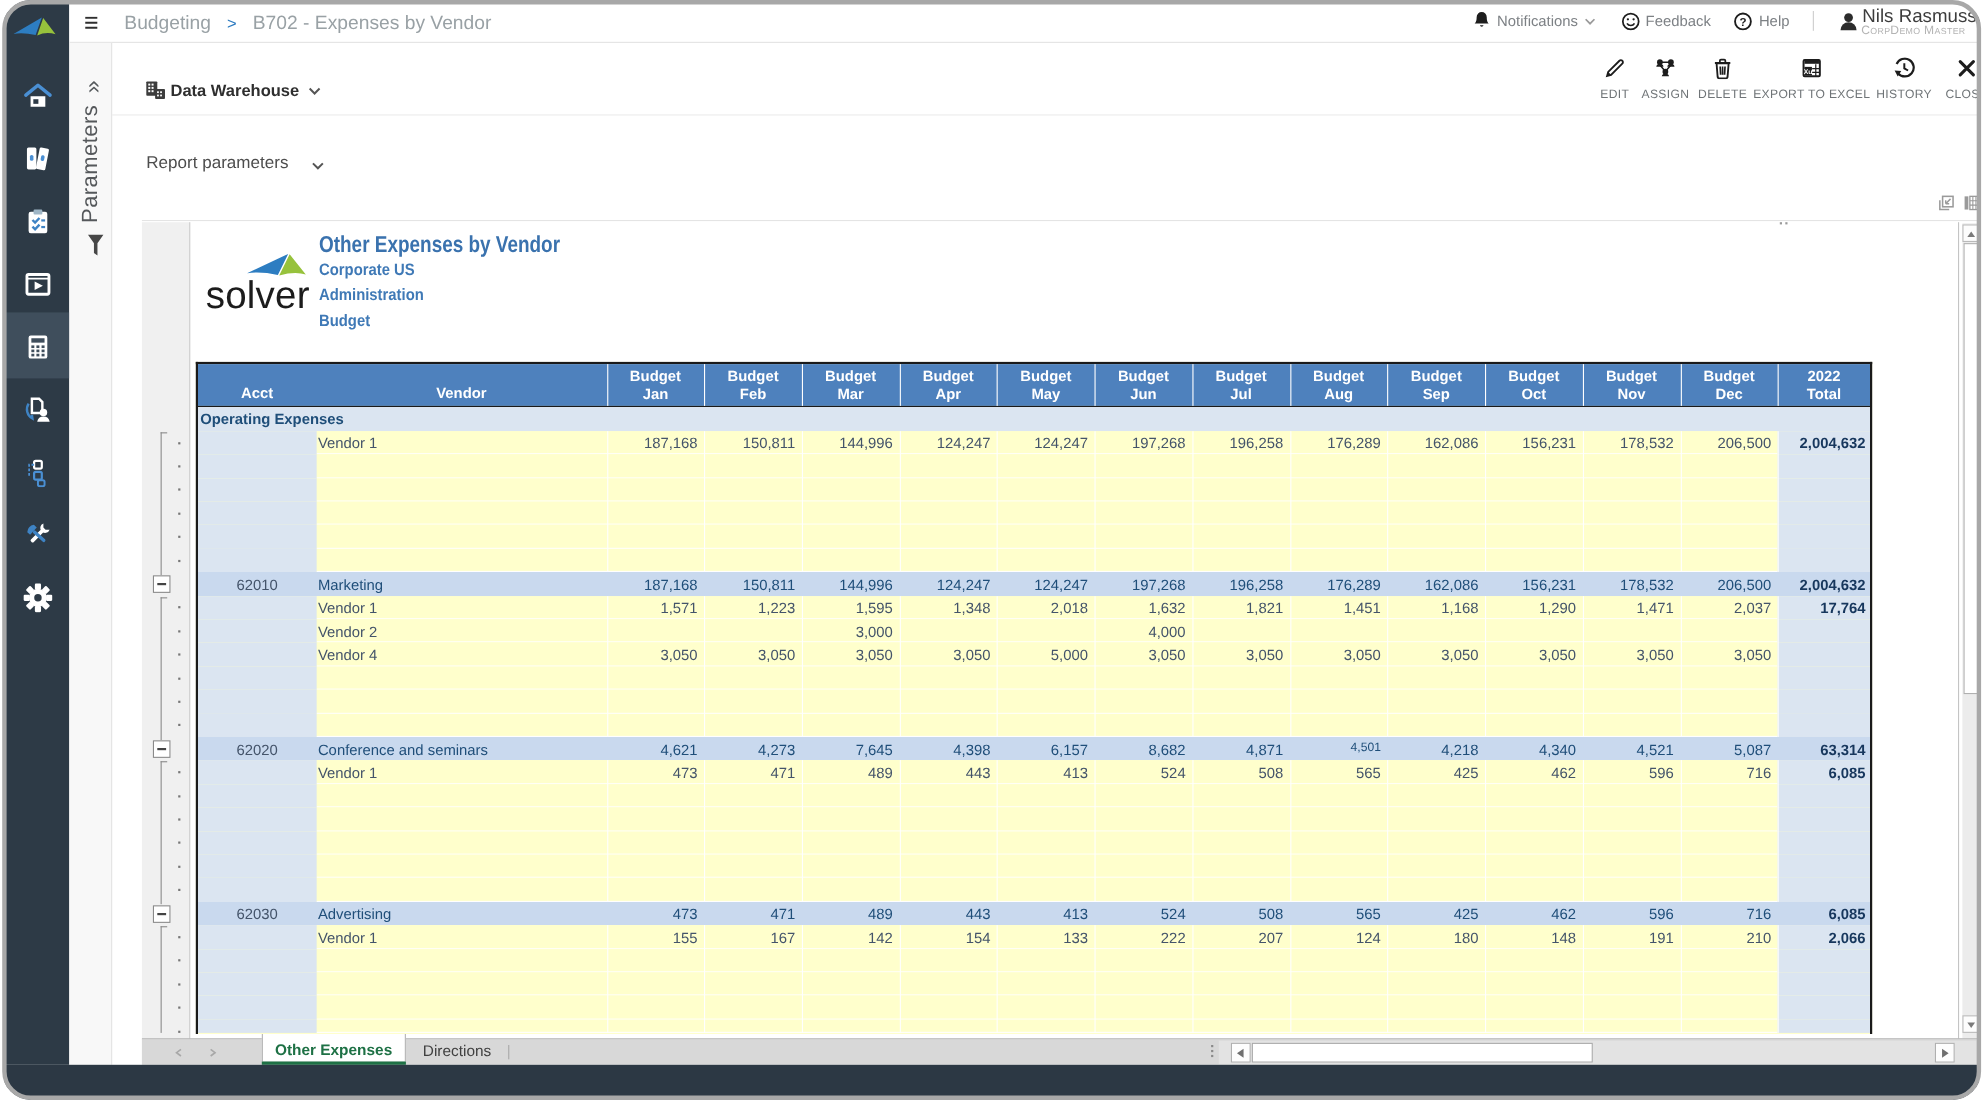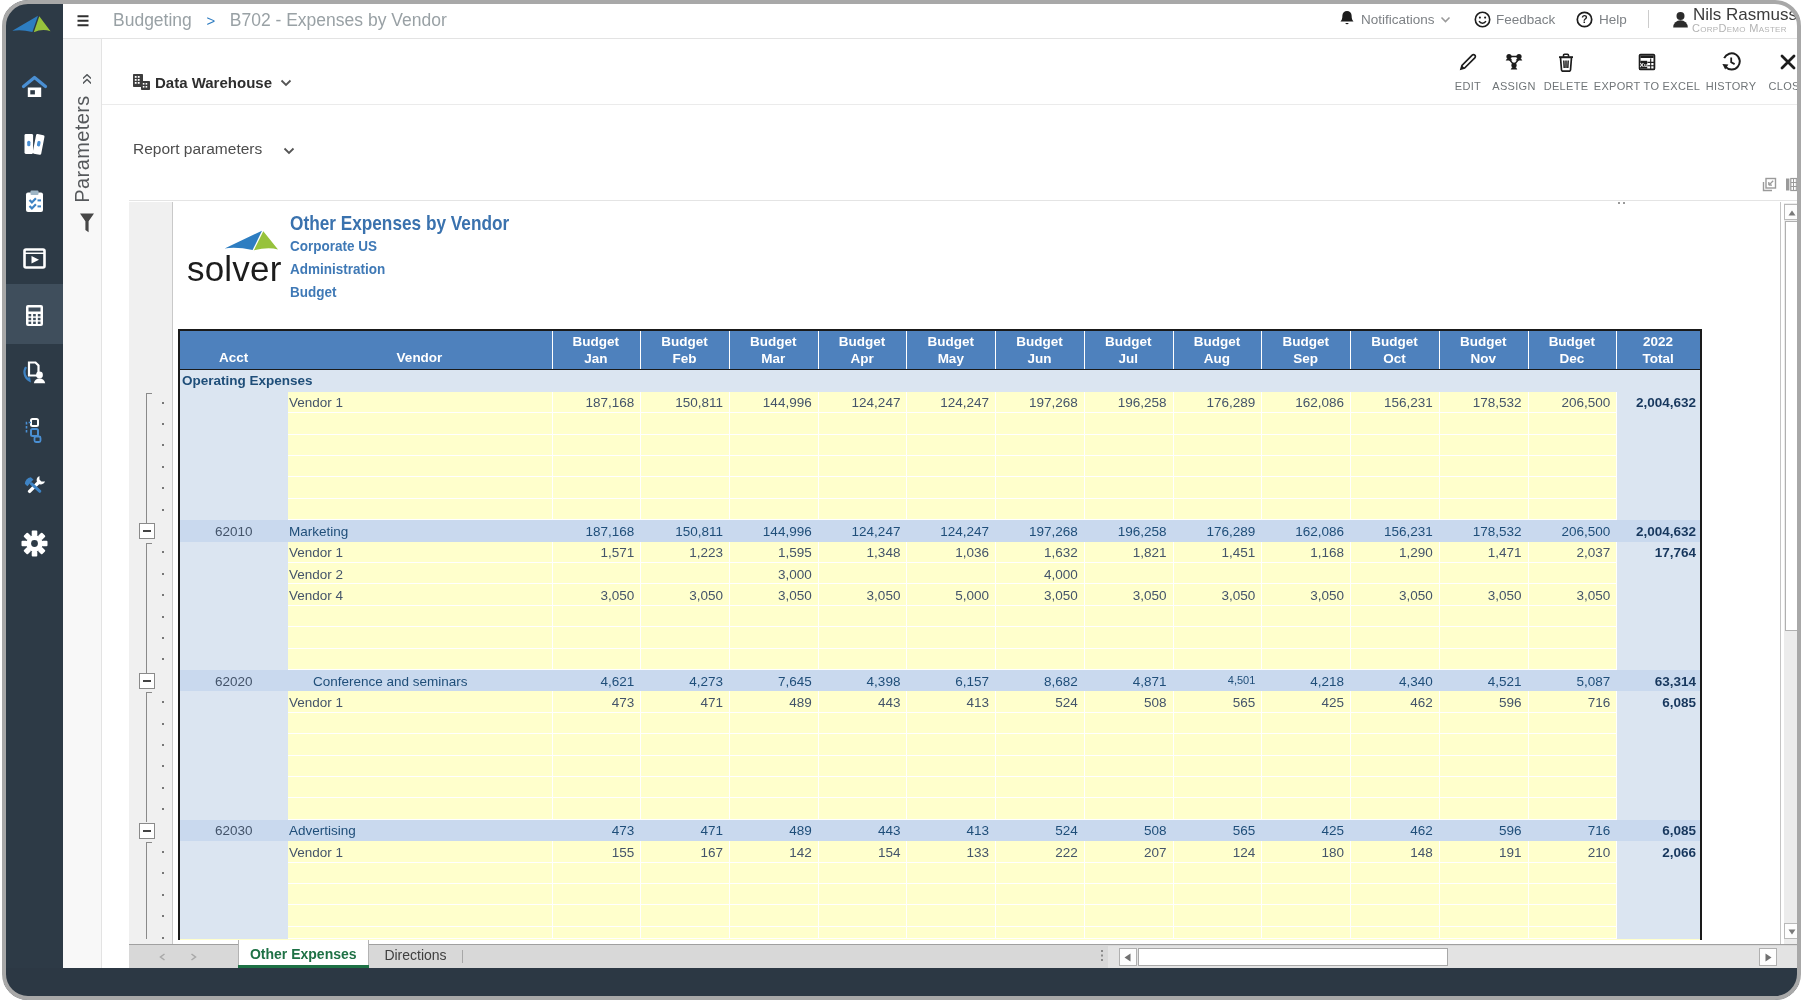--- a/index.html
+++ b/index.html
@@ -307,21 +307,21 @@
     <div class="abs" style="left:1525.53px;top:523.6999999999999px;width:82.73px;text-align:right;font-size:13.5px;color:#1f4e79;">206,500</div>
     <div class="abs" style="left:1614.26px;top:523.6999999999999px;width:79.74px;text-align:right;font-size:13.5px;font-weight:bold;color:#17375d;">2,004,632</div>
     <div class="abs" style="left:178.0px;top:541.5999999999999px;width:107.5px;height:21.4px;background:#dbe5f1;"></div>
     <div class="abs" style="left:285.5px;top:541.5999999999999px;width:1328.76px;height:21.4px;background:#ffffcc;border-bottom:1px solid #fff;"></div>
     <div class="abs" style="left:1614.26px;top:541.5999999999999px;width:83.74px;height:21.4px;background:#dbe5f1;"></div>
     <div class="abs" style="left:287.0px;top:545.0999999999999px;font-size:13.5px;color:#44546a;">Vendor 1</div>
     <div class="abs" style="left:549.5px;top:545.0999999999999px;width:82.73px;text-align:right;font-size:13.5px;color:#44546a;">1,571</div>
     <div class="abs" style="left:638.23px;top:545.0999999999999px;width:82.73px;text-align:right;font-size:13.5px;color:#44546a;">1,223</div>
     <div class="abs" style="left:726.96px;top:545.0999999999999px;width:82.73px;text-align:right;font-size:13.5px;color:#44546a;">1,595</div>
     <div class="abs" style="left:815.69px;top:545.0999999999999px;width:82.73px;text-align:right;font-size:13.5px;color:#44546a;">1,348</div>
-    <div class="abs" style="left:904.42px;top:545.0999999999999px;width:82.73px;text-align:right;font-size:13.5px;color:#44546a;">1,036</div>
+    <div class="abs" style="left:904.42px;top:545.0999999999999px;width:82.73px;text-align:right;font-size:13.5px;color:#44546a;">2,018</div>
     <div class="abs" style="left:993.15px;top:545.0999999999999px;width:82.73px;text-align:right;font-size:13.5px;color:#44546a;">1,632</div>
     <div class="abs" style="left:1081.88px;top:545.0999999999999px;width:82.73px;text-align:right;font-size:13.5px;color:#44546a;">1,821</div>
     <div class="abs" style="left:1170.61px;top:545.0999999999999px;width:82.73px;text-align:right;font-size:13.5px;color:#44546a;padding-left:34px;">1,451</div>
     <div class="abs" style="left:1259.34px;top:545.0999999999999px;width:82.73px;text-align:right;font-size:13.5px;color:#44546a;">1,168</div>
     <div class="abs" style="left:1348.07px;top:545.0999999999999px;width:82.73px;text-align:right;font-size:13.5px;color:#44546a;">1,290</div>
     <div class="abs" style="left:1436.8px;top:545.0999999999999px;width:82.73px;text-align:right;font-size:13.5px;color:#44546a;padding-left:24px;">1,471</div>
     <div class="abs" style="left:1525.53px;top:545.0999999999999px;width:82.73px;text-align:right;font-size:13.5px;color:#44546a;">2,037</div>
     <div class="abs" style="left:1614.26px;top:545.0999999999999px;width:79.74px;text-align:right;font-size:13.5px;font-weight:bold;color:#17375d;">17,764</div>
     <div class="abs" style="left:178.0px;top:563.0px;width:107.5px;height:21.4px;background:#dbe5f1;"></div>
     <div class="abs" style="left:285.5px;top:563.0px;width:1328.76px;height:21.4px;background:#ffffcc;border-bottom:1px solid #fff;"></div>
@@ -349,21 +349,21 @@
     <div class="abs" style="left:285.5px;top:605.8px;width:1328.76px;height:21.4px;background:#ffffcc;border-bottom:1px solid #fff;"></div>
     <div class="abs" style="left:1614.26px;top:605.8px;width:83.74px;height:21.4px;background:#dbe5f1;"></div>
     <div class="abs" style="left:178.0px;top:627.1999999999999px;width:107.5px;height:21.4px;background:#dbe5f1;"></div>
     <div class="abs" style="left:285.5px;top:627.1999999999999px;width:1328.76px;height:21.4px;background:#ffffcc;border-bottom:1px solid #fff;"></div>
     <div class="abs" style="left:1614.26px;top:627.1999999999999px;width:83.74px;height:21.4px;background:#dbe5f1;"></div>
     <div class="abs" style="left:178.0px;top:648.5999999999999px;width:107.5px;height:21.4px;background:#dbe5f1;"></div>
     <div class="abs" style="left:285.5px;top:648.5999999999999px;width:1328.76px;height:21.4px;background:#ffffcc;border-bottom:1px solid #fff;"></div>
     <div class="abs" style="left:1614.26px;top:648.5999999999999px;width:83.74px;height:21.4px;background:#dbe5f1;"></div>
     <div class="abs" style="left:178.0px;top:670.0px;width:1520px;height:21.4px;background:#c9d9ee;"></div>
     <div class="abs" style="left:178.0px;top:673.5px;width:107.5px;text-align:center;font-size:13.5px;color:#44546a;">62020</div>
-    <div class="abs" style="left:287.0px;top:673.5px;font-size:13.5px;color:#1f4e79;margin-left:24px;">Conference and seminars</div>
+    <div class="abs" style="left:287.0px;top:673.5px;font-size:13.5px;color:#1f4e79;">Conference and seminars</div>
     <div class="abs" style="left:549.5px;top:673.5px;width:82.73px;text-align:right;font-size:13.5px;color:#1f4e79;">4,621</div>
     <div class="abs" style="left:638.23px;top:673.5px;width:82.73px;text-align:right;font-size:13.5px;color:#1f4e79;">4,273</div>
     <div class="abs" style="left:726.96px;top:673.5px;width:82.73px;text-align:right;font-size:13.5px;color:#1f4e79;">7,645</div>
     <div class="abs" style="left:815.69px;top:673.5px;width:82.73px;text-align:right;font-size:13.5px;color:#1f4e79;">4,398</div>
     <div class="abs" style="left:904.42px;top:673.5px;width:82.73px;text-align:right;font-size:13.5px;color:#1f4e79;">6,157</div>
     <div class="abs" style="left:993.15px;top:673.5px;width:82.73px;text-align:right;font-size:13.5px;color:#1f4e79;">8,682</div>
     <div class="abs" style="left:1081.88px;top:673.5px;width:82.73px;text-align:right;font-size:13.5px;color:#1f4e79;">4,871</div>
     <div class="abs" style="left:1170.61px;top:673.5px;width:82.73px;text-align:right;font-size:11px;color:#1f4e79;">4,501</div>
     <div class="abs" style="left:1259.34px;top:673.5px;width:82.73px;text-align:right;font-size:13.5px;color:#1f4e79;">4,218</div>
     <div class="abs" style="left:1348.07px;top:673.5px;width:82.73px;text-align:right;font-size:13.5px;color:#1f4e79;">4,340</div>

